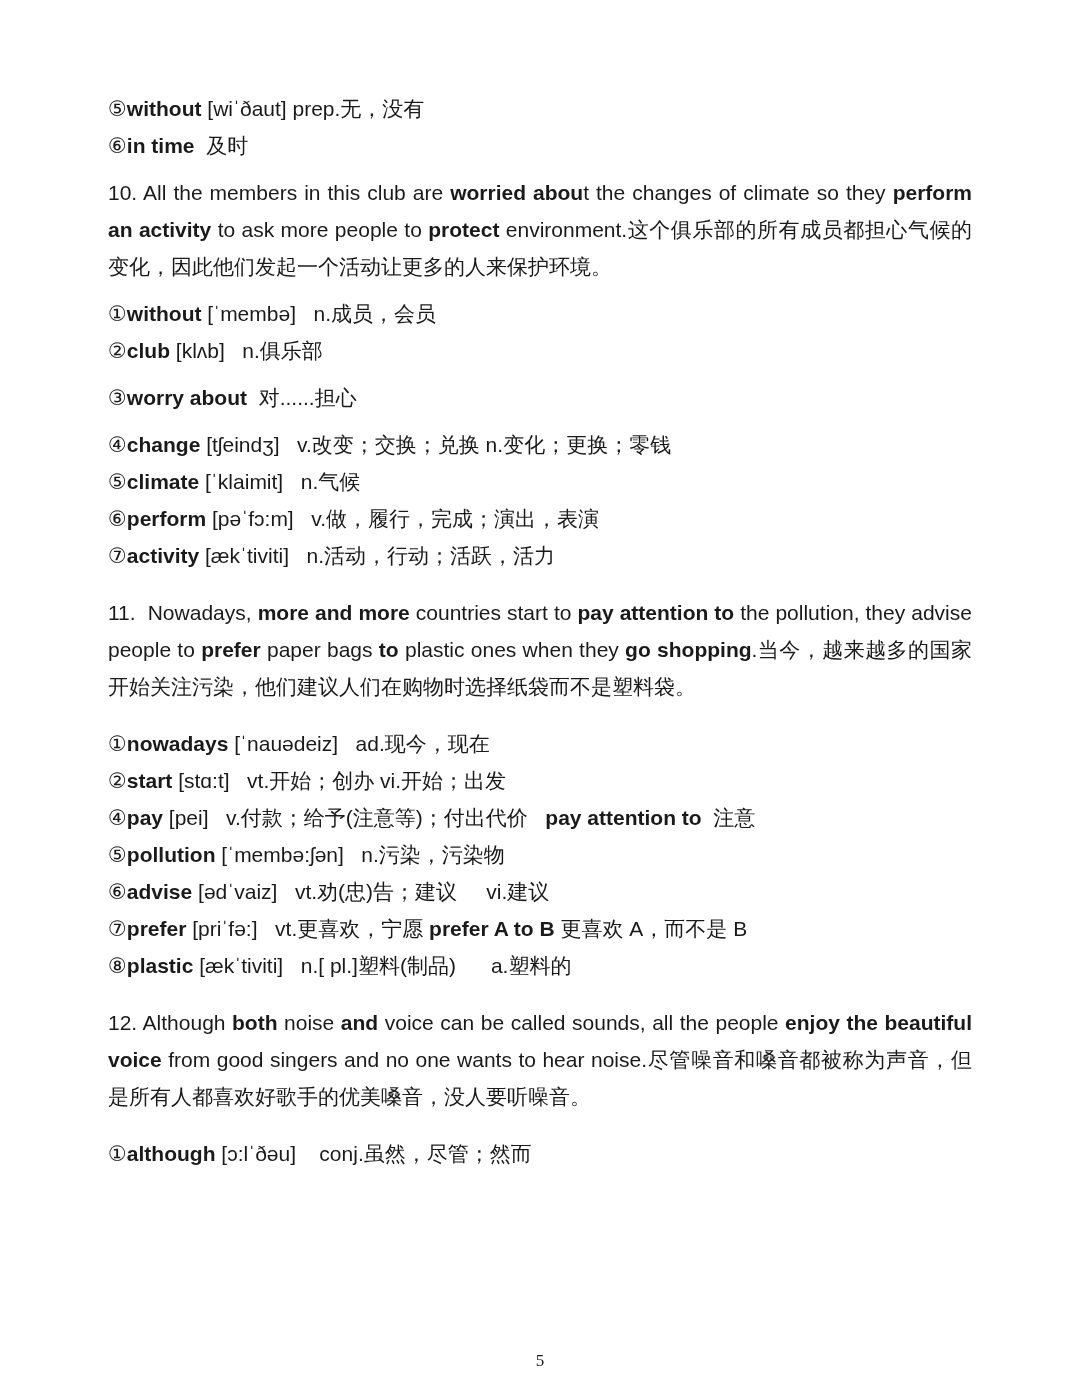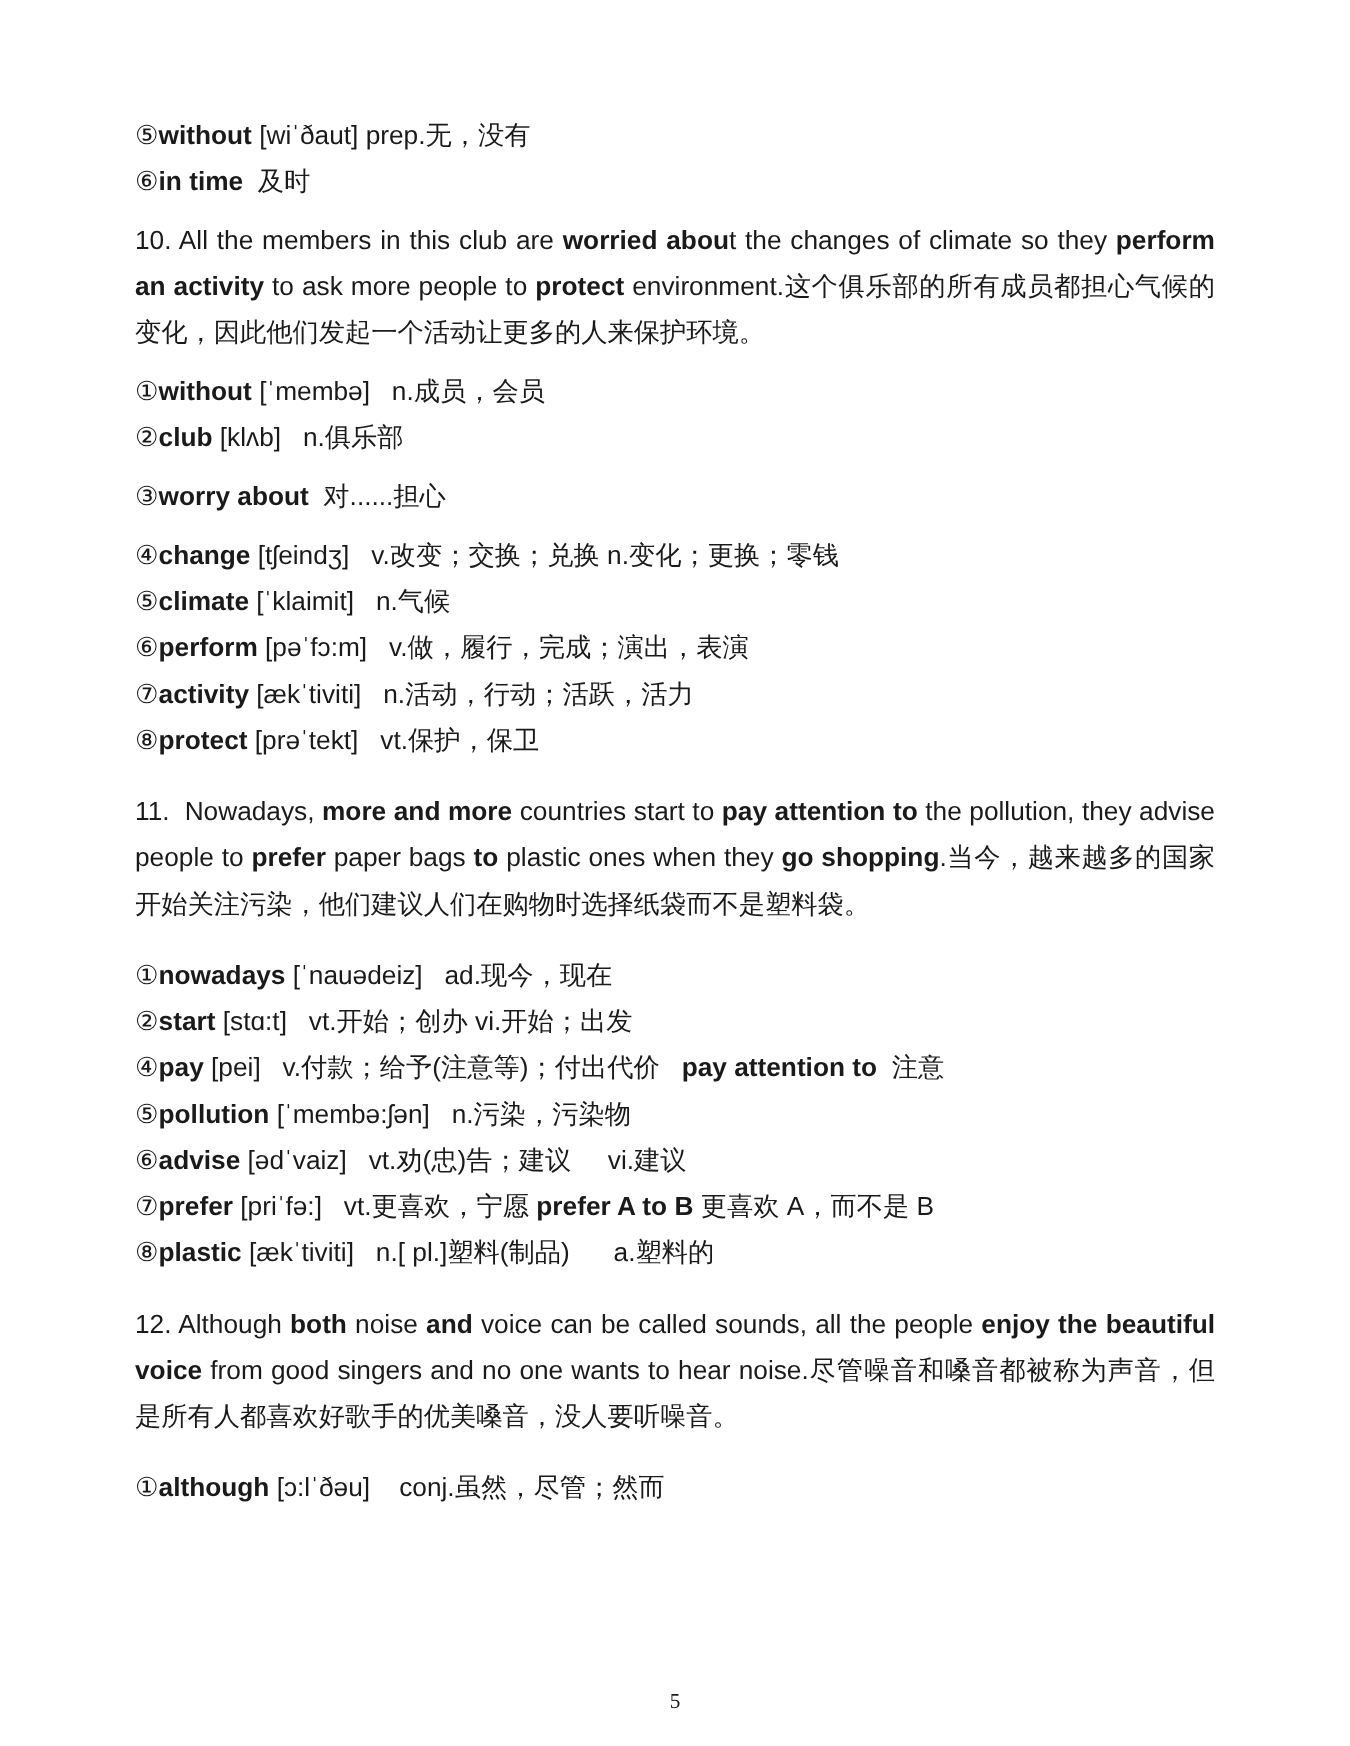--- a/index.html
+++ b/index.html
@@ -62,21 +62,20 @@
         <p class="line"><span class="run-r">②</span><span class="run-b">club</span><span class="run-r"> [klʌb]   n.俱乐部</span></p>
       </section>
       <section class="section vocab gap-s">
         <p class="line"><span class="run-r">③</span><span class="run-b">worry about</span><span class="run-r">  对......担心</span></p>
       </section>
       <section class="section vocab gap-l">
         <p class="line"><span class="run-r">④</span><span class="run-b">change</span><span class="run-r"> [tʃeindʒ]   v.改变；交换；兑换 n.变化；更换；零钱</span></p>
         <p class="line"><span class="run-r">⑤</span><span class="run-b">climate</span><span class="run-r"> [ˈklaimit]   n.气候</span></p>
         <p class="line"><span class="run-r">⑥</span><span class="run-b">perform</span><span class="run-r"> [pəˈfɔ:m]   v.做，履行，完成；演出，表演</span></p>
         <p class="line"><span class="run-r">⑦</span><span class="run-b">activity</span><span class="run-r"> [ækˈtiviti]   n.活动，行动；活跃，活力</span></p>
-        <p class="line"><span class="run-r">⑧</span><span class="run-b">protect</span><span class="run-r"> [prəˈtekt]   vt.保护，保卫</span></p>
       </section>
       <section class="section paragraph gap-l">
         <p class="line"><span class="run-r">11.  Nowadays, </span><span class="run-b">more and more</span><span class="run-r"> countries start to </span><span class="run-b">pay attention to</span><span class="run-r"> the pollution, they advise people to </span><span class="run-b">prefer</span><span class="run-r"> paper bags </span><span class="run-b">to</span><span class="run-r"> plastic ones when they </span><span class="run-b">go shopping</span><span class="run-r">.当今，越来越多的国家开始关注污染，他们建议人们在购物时选择纸袋而不是塑料袋。</span></p>
       </section>
       <section class="section vocab gap-l">
         <p class="line"><span class="run-r">①</span><span class="run-b">nowadays</span><span class="run-r"> [ˈnauədeiz]   ad.现今，现在</span></p>
         <p class="line"><span class="run-r">②</span><span class="run-b">start</span><span class="run-r"> [stɑ:t]   vt.开始；创办 vi.开始；出发</span></p>
         <p class="line"><span class="run-r">④</span><span class="run-b">pay</span><span class="run-r"> [pei]   v.付款；给予(注意等)；付出代价   </span><span class="run-b">pay attention to</span><span class="run-r">  注意</span></p>
         <p class="line"><span class="run-r">⑤</span><span class="run-b">pollution</span><span class="run-r"> [ˈmembə:ʃən]   n.污染，污染物</span></p>
         <p class="line"><span class="run-r">⑥</span><span class="run-b">advise</span><span class="run-r"> [ədˈvaiz]   vt.劝(忠)告；建议     vi.建议</span></p>

